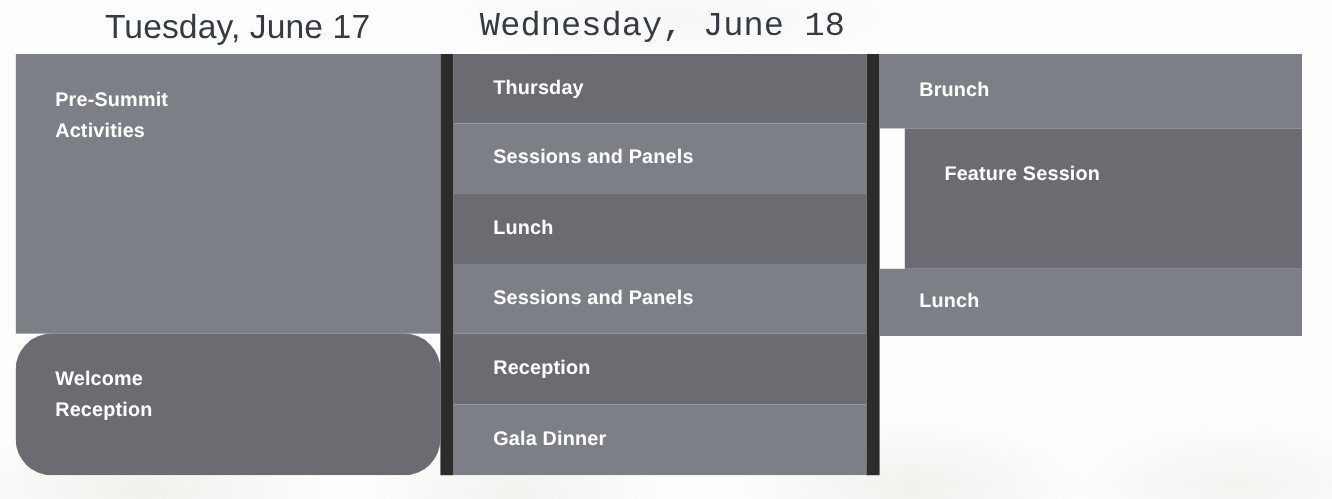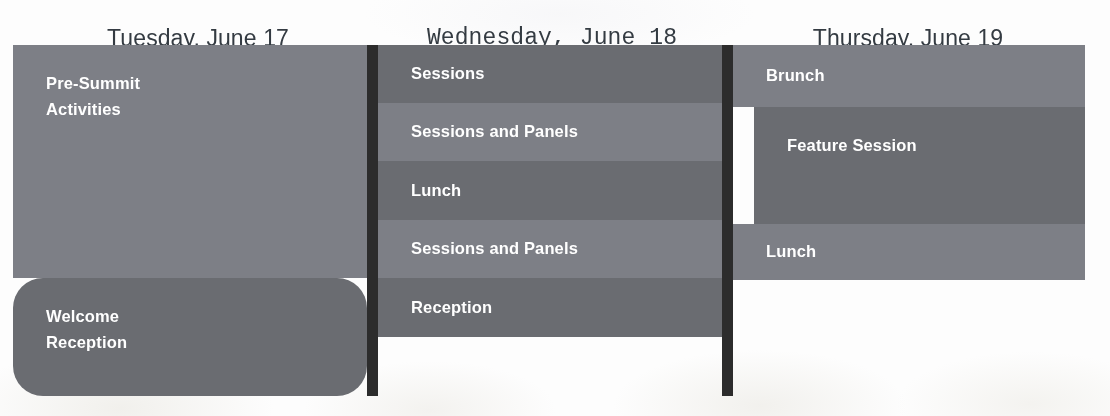--- a/index.html
+++ b/index.html
@@ -33,25 +33,25 @@
   
   .headers {
     position: absolute;
     top: 0;
     left: 0;
     width: 1110px;
     height: 46px;
   }
   .day-header {
     position: absolute;
-    top: 16px;
+    top: 1px;
     height: 46px;
     line-height: 44px;
     text-align: center;
-    font-size: 23px;
+    font-size: 28px;
     font-weight: 400;
     letter-spacing: 0.1px;
     color: #343b42;
     white-space: nowrap;
   }
   .day-header.h0 { left: 8px;   width: 380px; }
   .day-header.h1 { left: 372px; width: 360px; font-family: Liberation Mono, monospace; }
   .day-header.h2 { left: 728px; width: 360px; }
 
   
@@ -108,53 +108,55 @@
   .divider.d1 { left: 722px; }
 </style>
 </head>
 <body>
 
 <div class="page">
 
   <div class="headers">
     <div class="day-header h0">Tuesday, June 17</div>
     <div class="day-header h1">Wednesday, June 18</div>
-    <div class="day-header h2">Thursday, June 19</div>
   </div>
 
   <div class="board">
 
     <div class="column c0">
       <div class="block shade-light top-align" style="top:0px;height:233px;">
         <span class="block-label">Pre-Summit
 Activities</span>
       </div>
       <div class="block shade-dark top-align" style="top:233px;height:118px;border-radius:30px;">
         <span class="block-label">Welcome
 Reception</span>
       </div>
     </div>
 
     <div class="divider d0"></div>
 
     <div class="column c1">
       <div class="block shade-dark" style="top:0px;height:58px;">
-        <span class="block-label">Sessions</span>
+        <span class="block-label">Thursday</span>
       </div>
       <div class="block shade-light" style="top:58px;height:58px;">
         <span class="block-label">Sessions and Panels</span>
       </div>
       <div class="block shade-dark" style="top:116px;height:59px;">
         <span class="block-label">Lunch</span>
       </div>
       <div class="block shade-light" style="top:175px;height:58px;">
         <span class="block-label">Sessions and Panels</span>
       </div>
       <div class="block shade-dark" style="top:233px;height:59px;">
         <span class="block-label">Reception</span>
+      </div>
+      <div class="block shade-light" style="top:292px;height:59px;">
+        <span class="block-label">Gala Dinner</span>
       </div>
     </div>
 
     <div class="divider d1"></div>
 
     <div class="column c2">
       <div class="block shade-light" style="top:0px;height:62px;">
         <span class="block-label">Brunch</span>
       </div>
       <div class="block shade-dark top-align" style="top:62px;height:117px;margin-left:21px;">

